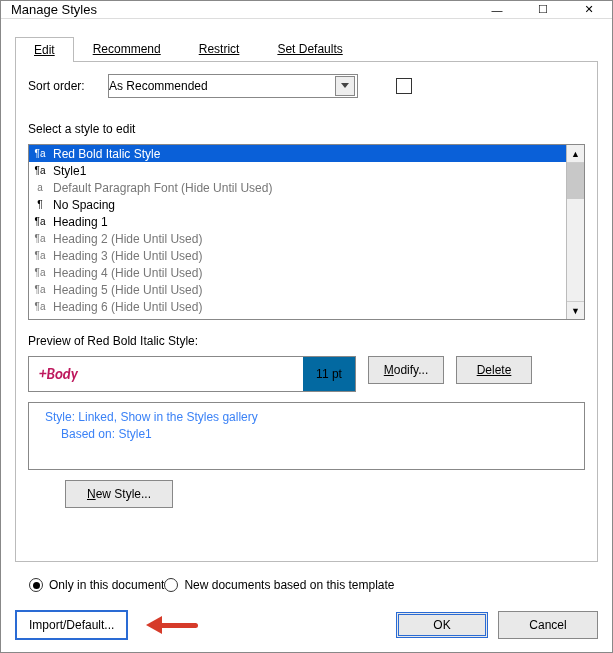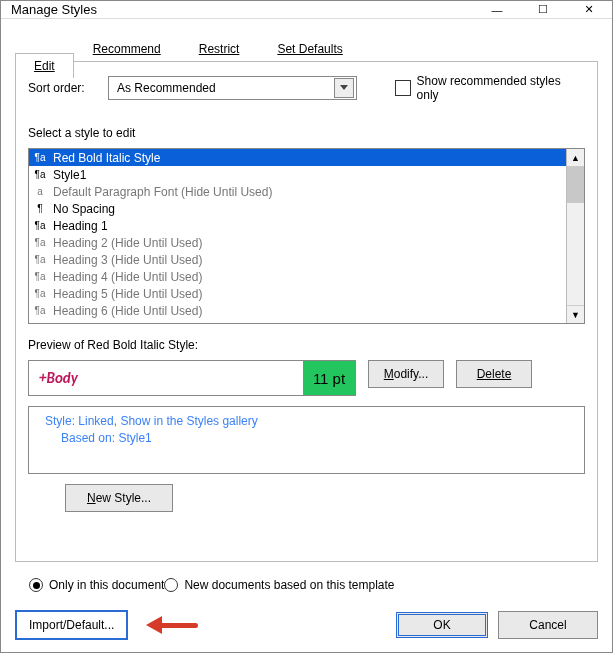--- a/index.html
+++ b/index.html
@@ -51,37 +51,37 @@
   .tab {
     padding: 5px 18px;
     border: 1px solid transparent;
     border-bottom: none;
     cursor: default;
   }
   .tab.active {
     border-color: #bbb;
     background: #fff;
     position: relative;
-    top: 17px;
+    top: 1px;
   }
   .tab .u { text-decoration: underline; }
   .tabbody {
     border: 1px solid #bbb;
     border-top: 1px solid #bbb;
     padding: 12px 12px 10px 12px;
     flex: 1;
     display: flex;
     flex-direction: column;
   }
   .row { display: flex; align-items: center; gap: 10px; margin-bottom: 10px; }
   .sort-label { min-width: 70px; }
   .combo {
     display: flex; align-items: center; justify-content: space-between;
     border: 1px solid #888; height: 24px; width: 250px;
-    padding: 0 2px 0 8px; background: #fff;
+    padding: 0 2px 0 0; background: #fff;
   }
   .combo-btn {
     width: 20px; height: 20px; border: 1px solid #888;
     display:flex;align-items:center;justify-content:center;
     background:#eee;
   }
   .chk {
     width: 16px; height: 16px; border: 1px solid #333;
     display:inline-block; margin-right:6px; vertical-align:middle;
   }
@@ -108,22 +108,22 @@
   .sthumb{ background:#c8c8c8; height:36px; margin-top:0;}
   .preview-row { display:flex; gap:12px; margin-top:4px;}
   .preview-box {
     border:1px solid #888; height:36px; width:328px;
     display:flex; align-items:center;
   }
   .preview-text {
     flex:1; padding:0 10px; font-style:italic; font-weight:bold;
     color:#be185d; font-size:15px; font-family:Calibri,Arial,sans-serif;
   }
-  .preview-pt { width:52px; height:100%; background:#22c55e;
-    display:flex;align-items:center;justify-content:center; font-size:15px;margin-left:35px;}
+  .preview-pt { width:52px; height:100%; background:#0369a1;
+    display:flex;align-items:center;justify-content:center; font-size:12px;margin-left:35px;}
   .btn {
     border:1px solid #888; background:#e9e9e9; height:28px;
     display:flex;align-items:center;justify-content:center;
     padding:0 8px; cursor:default;
   }
   .btn .u { text-decoration: underline; }
   .btn.w1 { width:76px; }
   .btn.w2 { width:108px; }
   .desc-box{
     border:1px solid #888; height:68px; padding:6px 16px;
@@ -184,21 +184,20 @@
         <div class="combo">
           <span>As Recommended</span>
           <span class="combo-btn">
             <svg width="8" height="6">
                 <path d="M0 0 L8 0 L4 5 Z" fill="#444"></path>
               </svg>
           </span>
         </div>
         <div class="chk-row">
           <span class="chk"></span>
-          <span>Show recommended styles only</span>
         </div>
       </div>
 
       <div class="section-label">Select a style to edit</div>
 
       <div class="listbox">
         <div class="list-inner" id="list-inner">
             <div class="litem enabled selected">
               <span class="sym">¶a</span>
               <span>Red Bold Italic Style</span>

